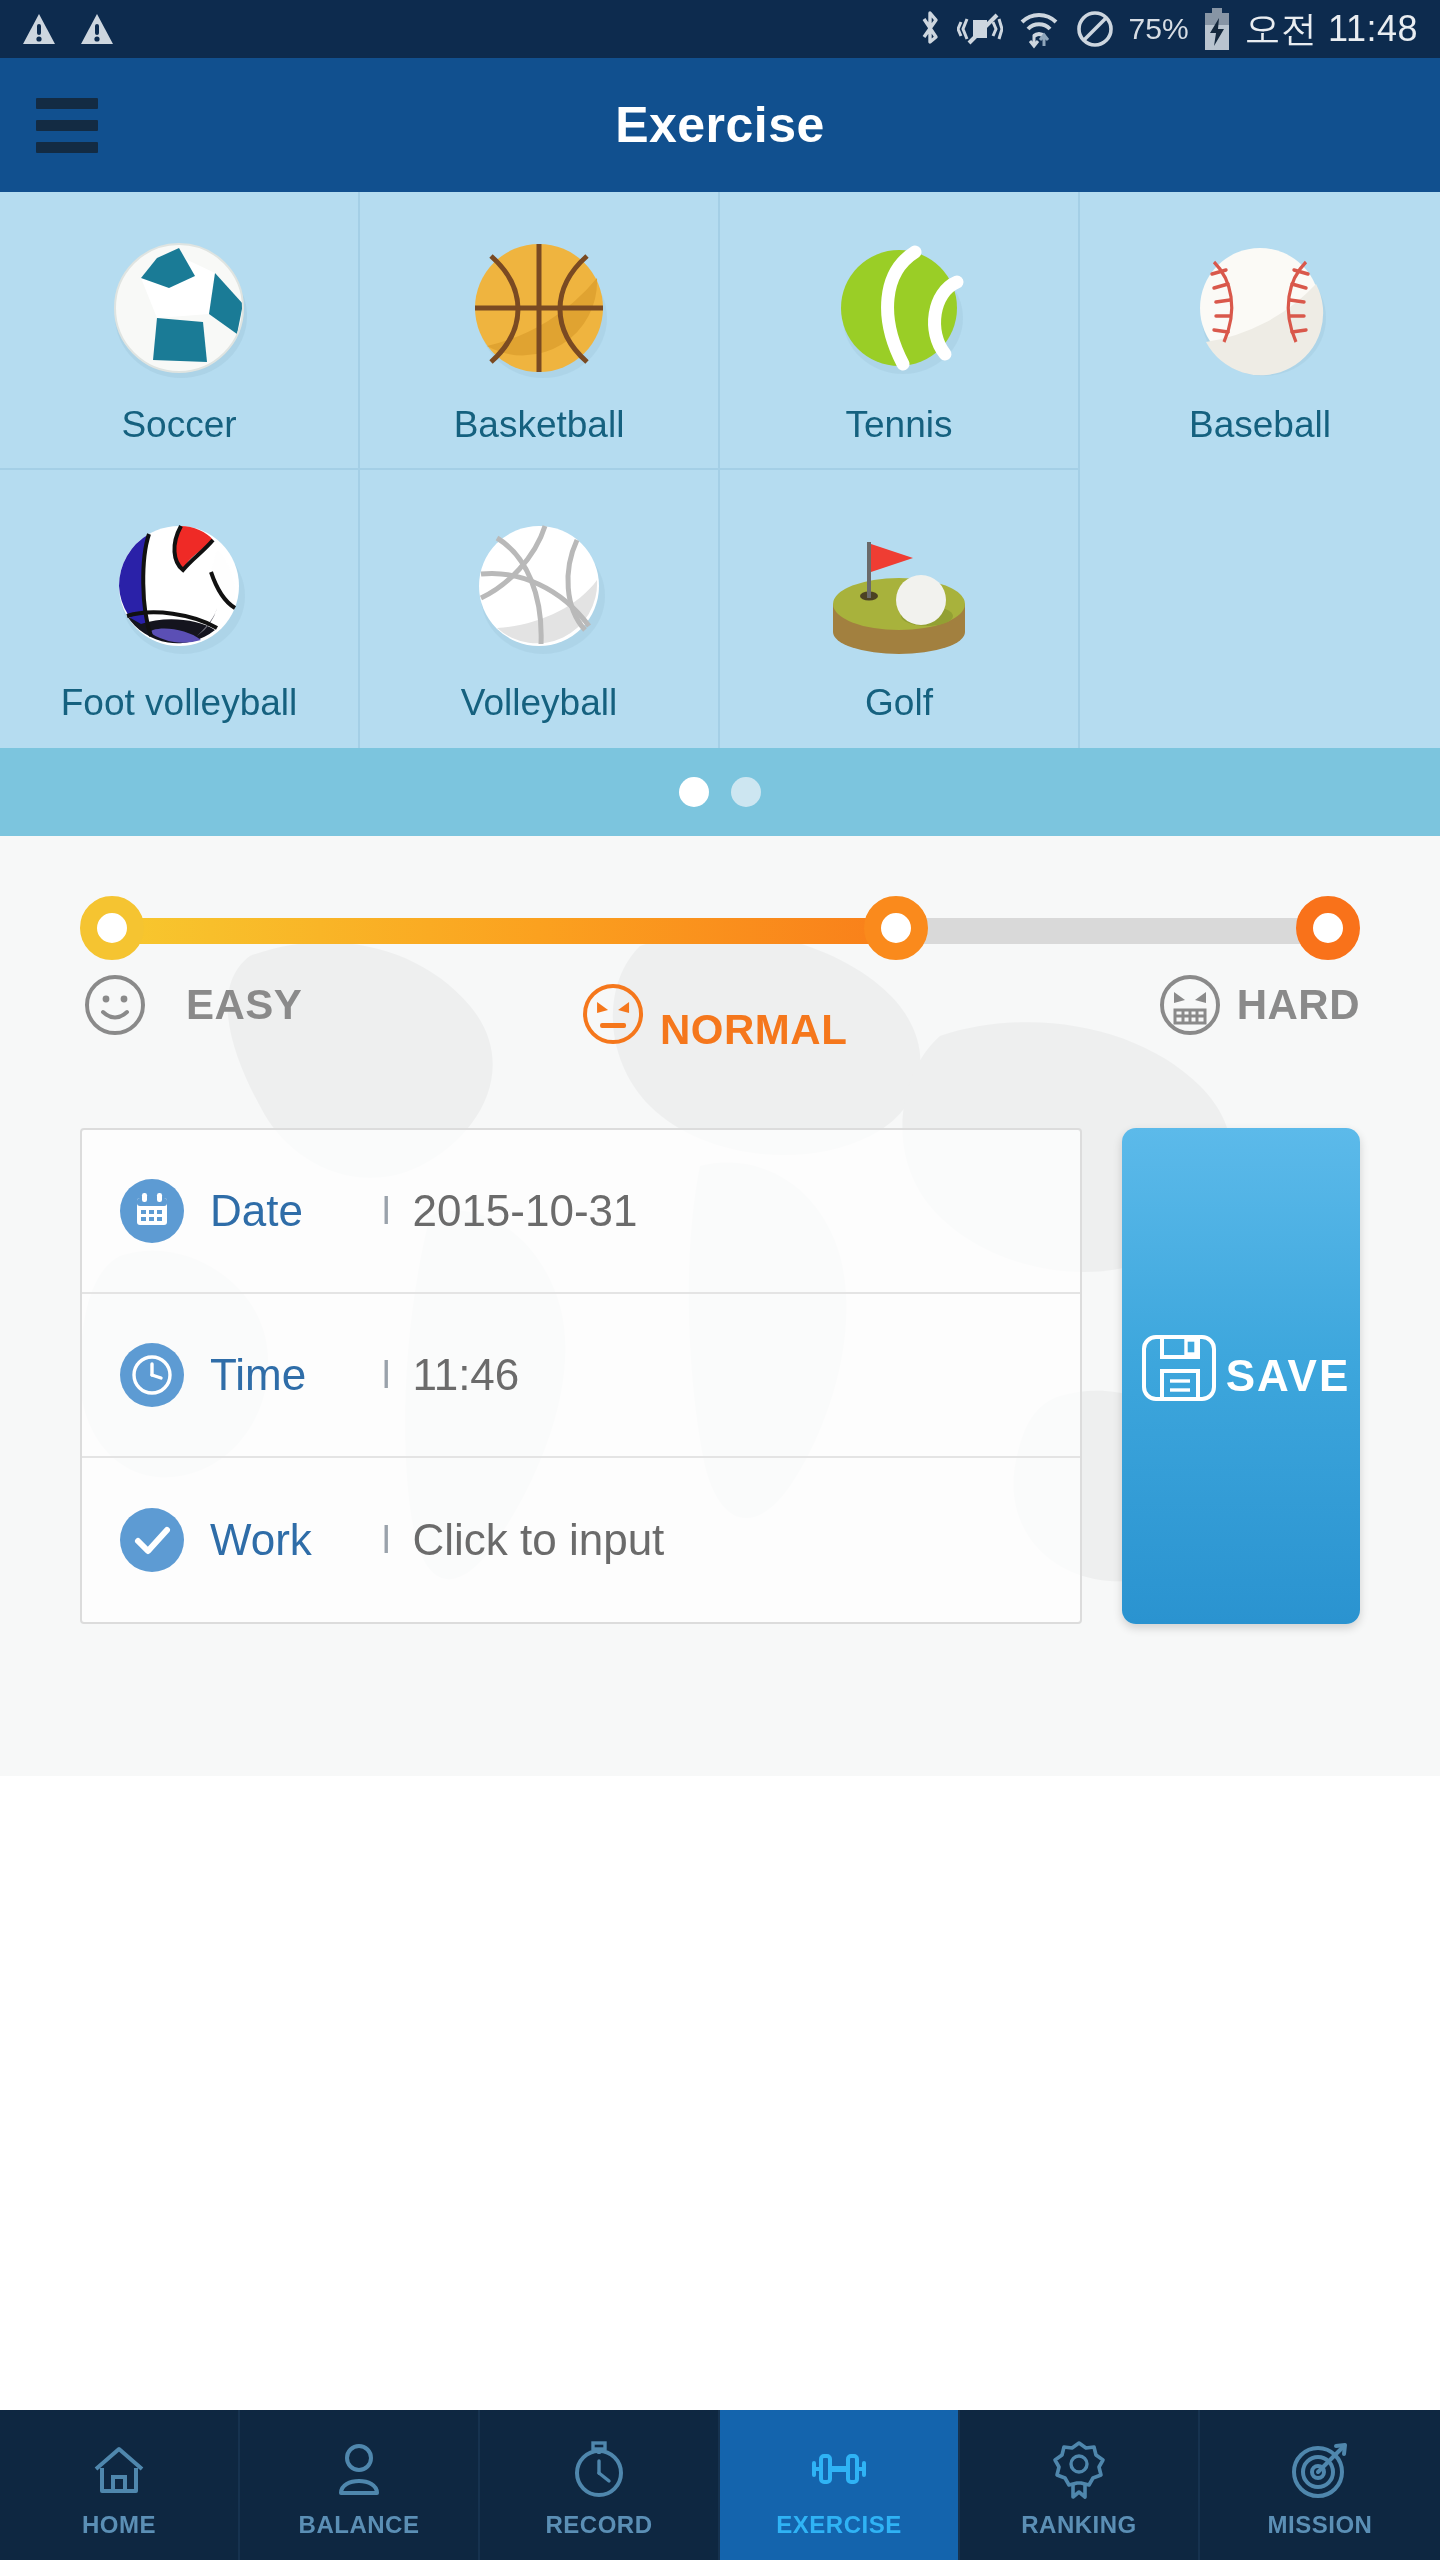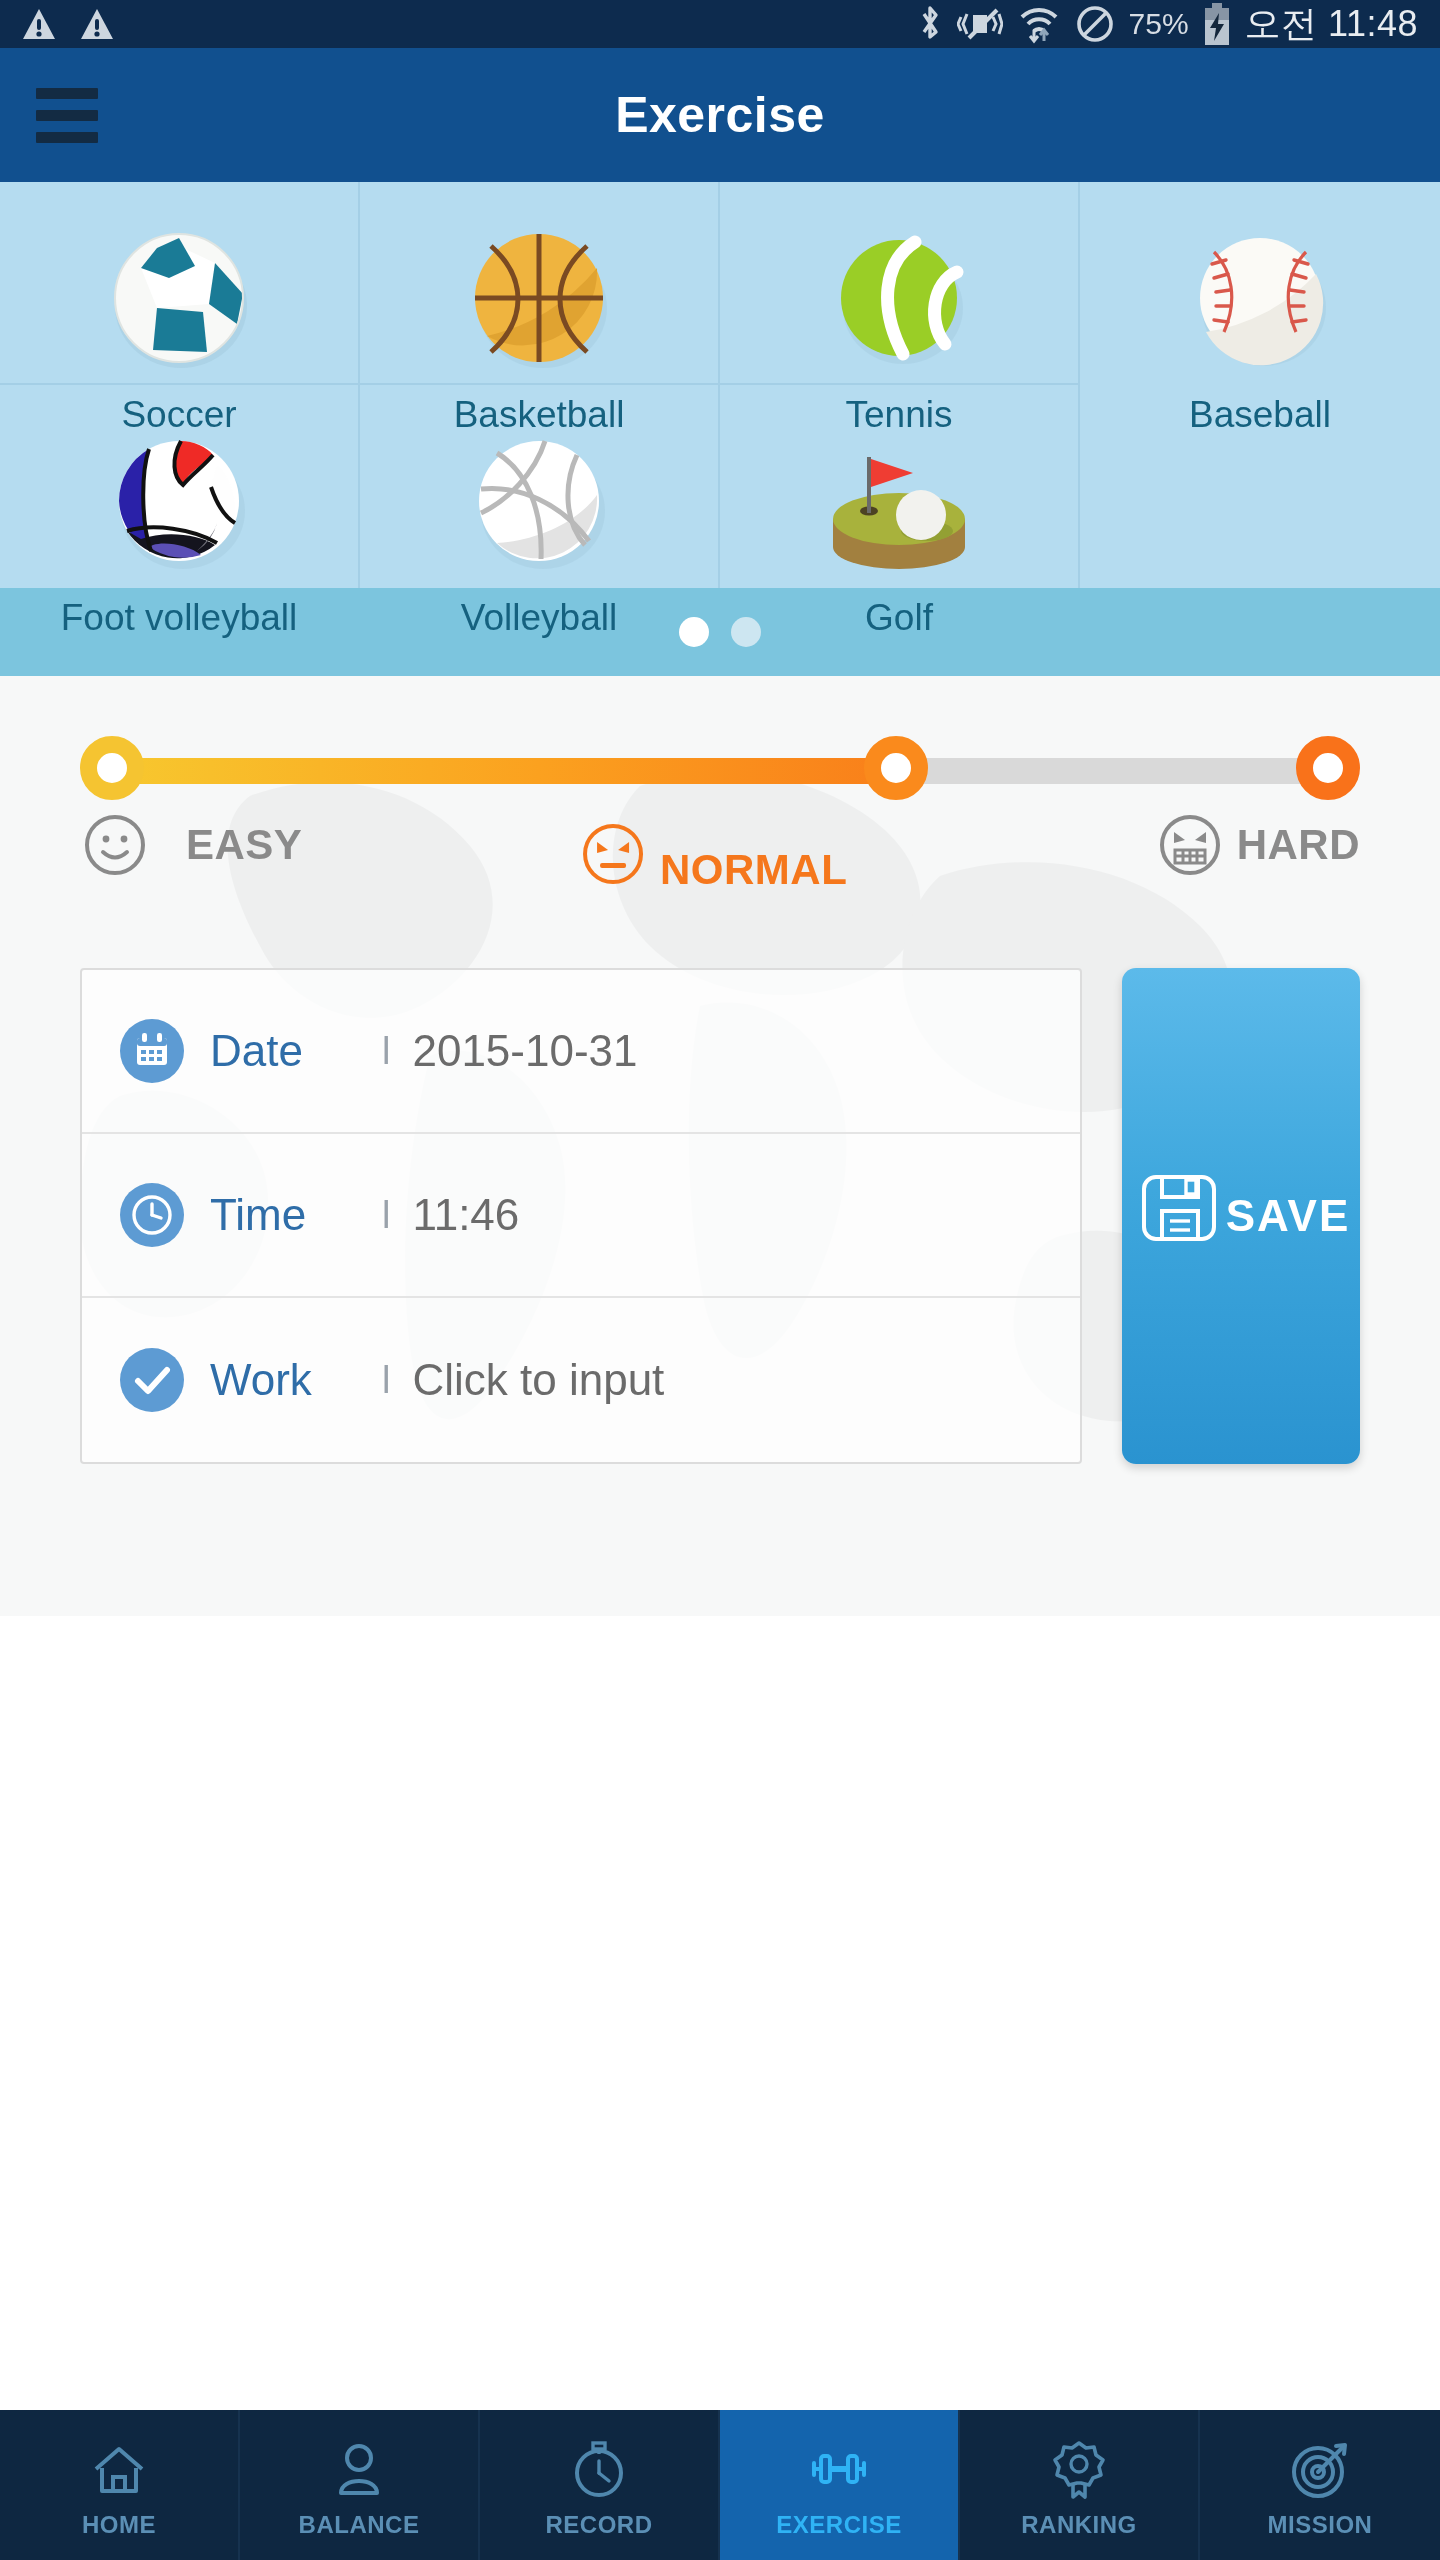--- a/index.html
+++ b/index.html
@@ -6,21 +6,21 @@
   html,body { width:1440px; height:2560px; }
   body {
     font-family:"Liberation Sans", sans-serif;
     background:#ffffff;
     overflow:hidden;
     position:relative;
   }
 
   
   .status-bar{
-    height:48px; background:#0d2b4e;
+    height:58px; background:#0d2b4e;
     display:flex; align-items:center;
     padding:0 22px; position:relative;
   }
   .sb-left{ display:flex; align-items:center; gap:24px; }
   .sb-right{ display:flex; align-items:center; gap:14px; margin-left:auto; }
   .warn-tri{ width:34px; height:32px; position:relative; }
   .warn-tri svg{ display:block; }
   .sb-icon svg{ display:block; }
   .sb-batt-pct{
     color:#d7dde4; font-size:30px; letter-spacing:0px;
@@ -46,21 +46,21 @@
     color:#ffffff; font-size:50px; font-weight:bold; letter-spacing:0.5px;
     pointer-events:none;
   }
 
   
   .sports-wrap{ background:#b5dcf0; }
   .sports-grid{
     display:grid; grid-template-columns:repeat(4,1fr);
   }
   .sport-cell{
-    height:203px; position:relative;
+    height:278px; position:relative;
     display:flex; flex-direction:column; align-items:center; justify-content:flex-start;
     padding-top:34px; cursor:pointer;
     border-right:2px solid #a4cfe6; border-bottom:2px solid #a4cfe6;
   }
   .sport-cell:nth-child(4n){ border-right:none; }
   .sports-grid .row2 { border-bottom:none; }
   .sport-ico{ width:164px; height:164px; position:relative; }
   .sport-ico svg{ display:block; }
   .sport-label{
     margin-top:14px; font-size:37px; color:#15617f; letter-spacing:0px;

